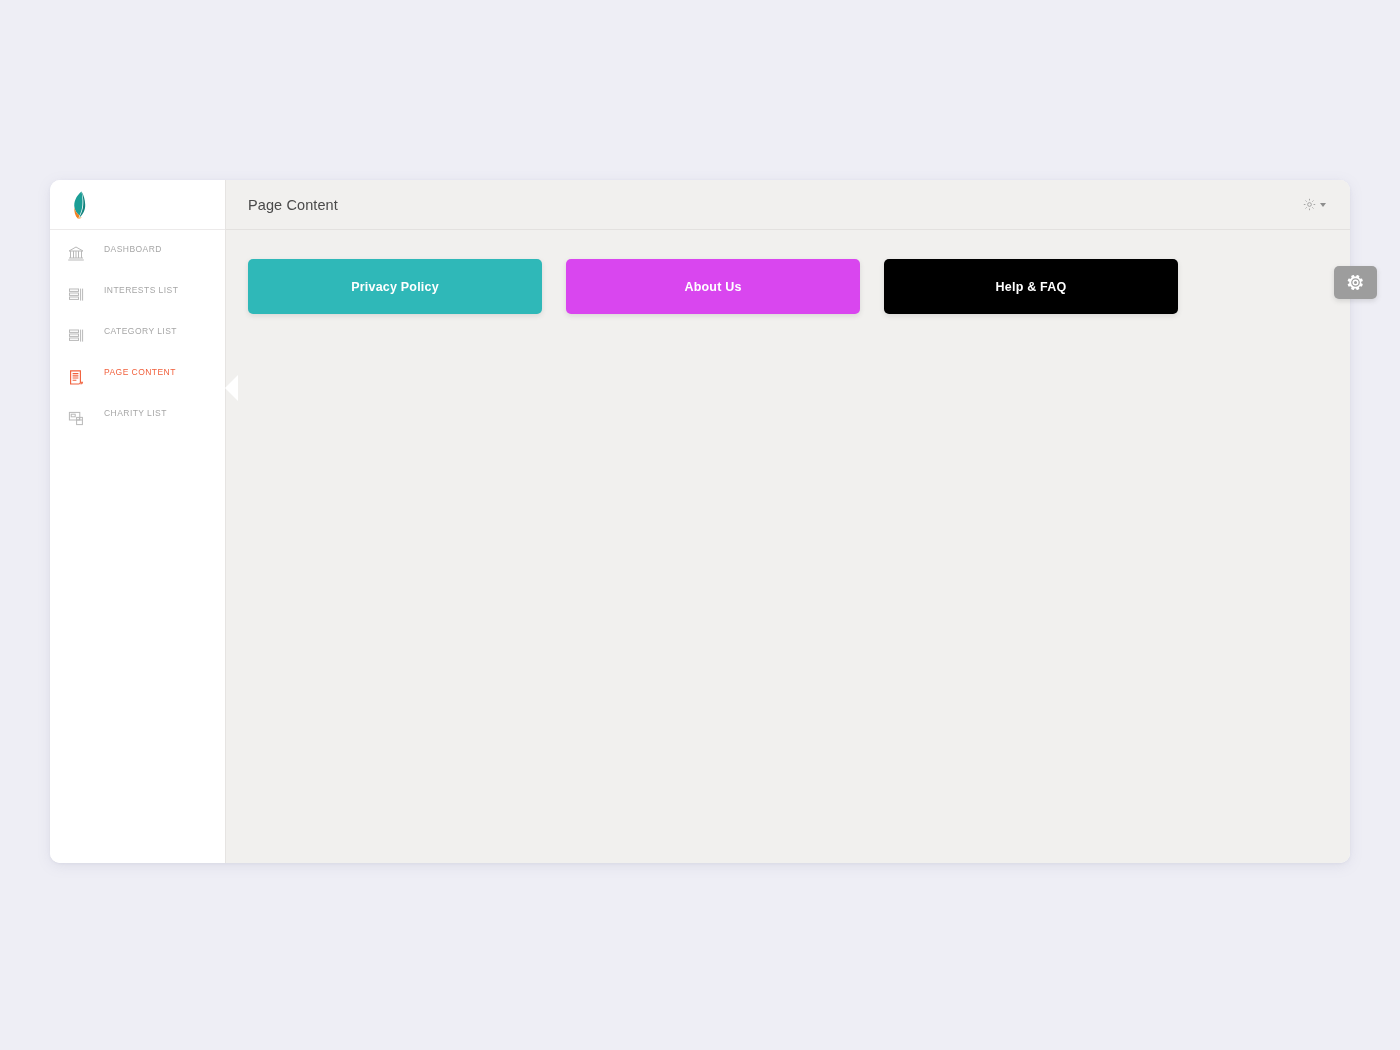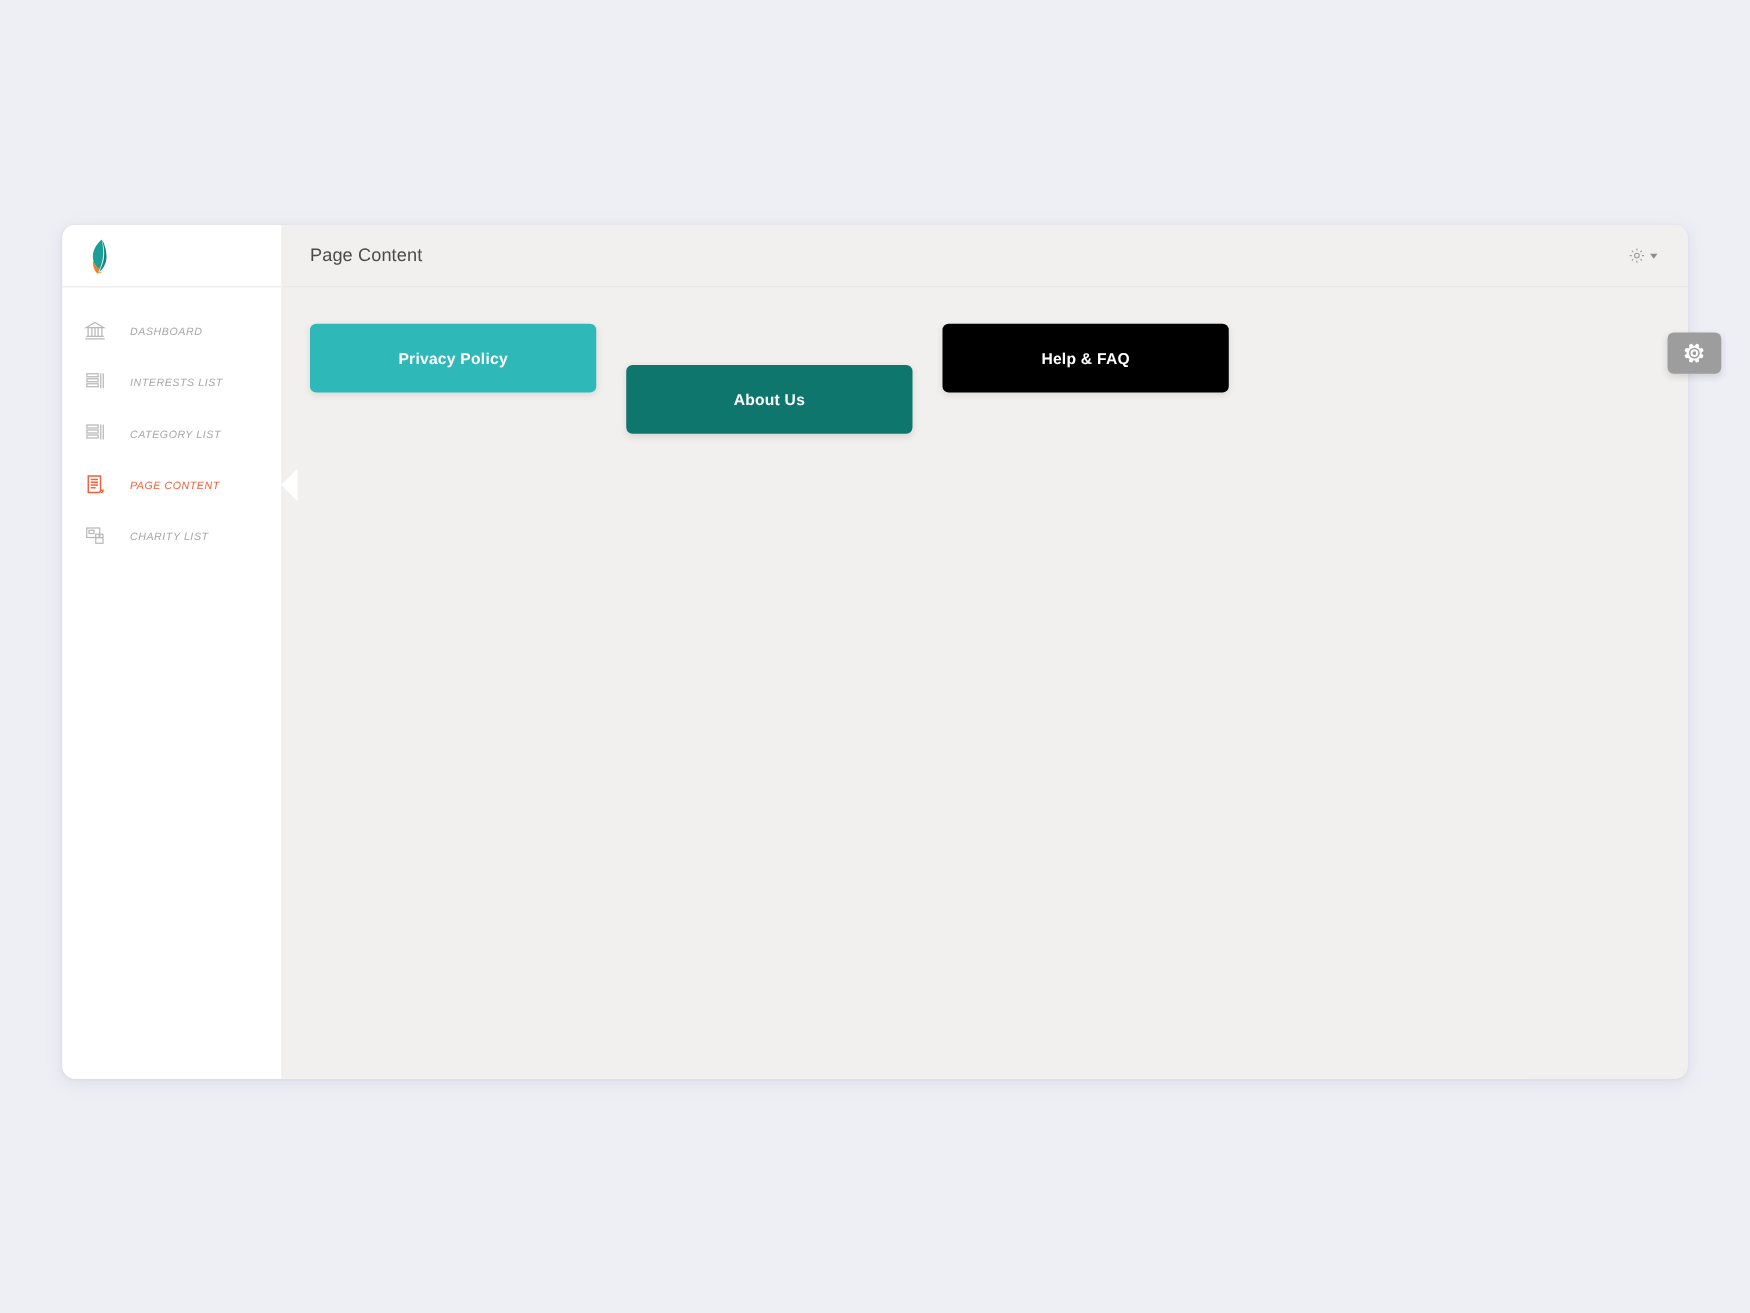--- a/index.html
+++ b/index.html
@@ -42,26 +42,25 @@
     align-items: center;
     padding: 0 18px;
     border-bottom: 1px solid #eceaea;
   }
   #brand-logo { width: 22px; height: 30px; display:block; }
 
   #nav { padding-top: 14px; }
 
   .nav-item {
     display: flex;
-    align-items: center;
+    align-items: flex-start;
     height: 41px;
     padding: 0 14px 0 16px;
     position: relative;
     cursor: pointer;
-    font-style: italic;
   }
   .nav-icon {
     width: 20px;
     height: 20px;
     flex: 0 0 20px;
     display: flex;
     align-items: center;
     justify-content: center;
     color: #b9b9b9;
   }
@@ -135,21 +134,21 @@
   #content {
     flex: 1 1 auto;
     padding: 29px 24px 0 22px;
   }
 
   #page-buttons {
     display: flex;
     gap: 24px;
   }
   .page-btn {
-    width: 229px;
+    width: 294px;
     height: 55px;
     border: none;
     border-radius: 5px;
     color: #ffffff;
     font-family: "Liberation Sans", sans-serif;
     font-size: 12.5px;
     font-weight: bold;
     letter-spacing: 0.2px;
     cursor: pointer;
     box-shadow: 0 2px 5px rgba(80,80,80,0.14);
@@ -269,21 +268,21 @@
             <path d="M8 1 V3 M8 13 V15 M1 8 H3 M13 8 H15 M3.1 3.1 L4.5 4.5 M11.5 11.5 L12.9 12.9 M12.9 3.1 L11.5 4.5 M4.5 11.5 L3.1 12.9"></path>
           </svg>
         </span>
         <span class="caret"></span>
       </div>
     </header>
 
     <div id="content">
       <div id="page-buttons">
         <button class="page-btn" style="background: rgb(47, 184, 184);">Privacy Policy</button>
-        <button class="page-btn" style="background: #0f766e; margin-top: 33px;">About Us</button>
+        <button class="page-btn" style="background: #d946ef;">About Us</button>
         <button class="page-btn" style="background: #000000;">Help &amp; FAQ</button>
       </div>
     </div>
 
     <div id="settings-tab">
       <span>
         <svg width="17" height="17" viewBox="0 0 20 20" fill="#ffffff">
           <path d="M10 6.4a3.6 3.6 0 100 7.2 3.6 3.6 0 000-7.2zm0 5.4a1.8 1.8 0 110-3.6 1.8 1.8 0 010 3.6z"></path>
           <path d="M18.2 11.6l-1.5-.7a6.9 6.9 0 000-1.8l1.5-.7a.7.7 0 00.35-.9l-.8-1.9a.7.7 0 00-.87-.39l-1.56.5a6.9 6.9 0 00-1.28-1.28l.5-1.56a.7.7 0 00-.39-.87l-1.9-.8a.7.7 0 00-.9.35l-.7 1.5a6.9 6.9 0 00-1.8 0l-.7-1.5a.7.7 0 00-.9-.35l-1.9.8a.7.7 0 00-.39.87l.5 1.56A6.9 6.9 0 004.1 5.74l-1.56-.5a.7.7 0 00-.87.39l-.8 1.9a.7.7 0 00.35.9l1.5.7a6.9 6.9 0 000 1.8l-1.5.7a.7.7 0 00-.35.9l.8 1.9a.7.7 0 00.87.39l1.56-.5a6.9 6.9 0 001.28 1.28l-.5 1.56a.7.7 0 00.39.87l1.9.8a.7.7 0 00.9-.35l.7-1.5a6.9 6.9 0 001.8 0l.7 1.5a.7.7 0 00.9.35l1.9-.8a.7.7 0 00.39-.87l-.5-1.56a6.9 6.9 0 001.28-1.28l1.56.5a.7.7 0 00.87-.39l.8-1.9a.7.7 0 00-.35-.9zM10 15.1a5.1 5.1 0 110-10.2 5.1 5.1 0 010 10.2z"></path>
         </svg>

